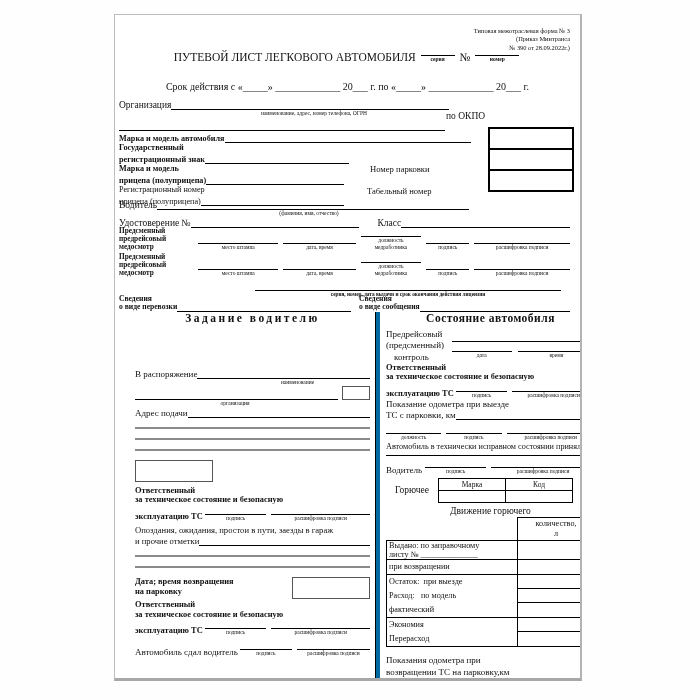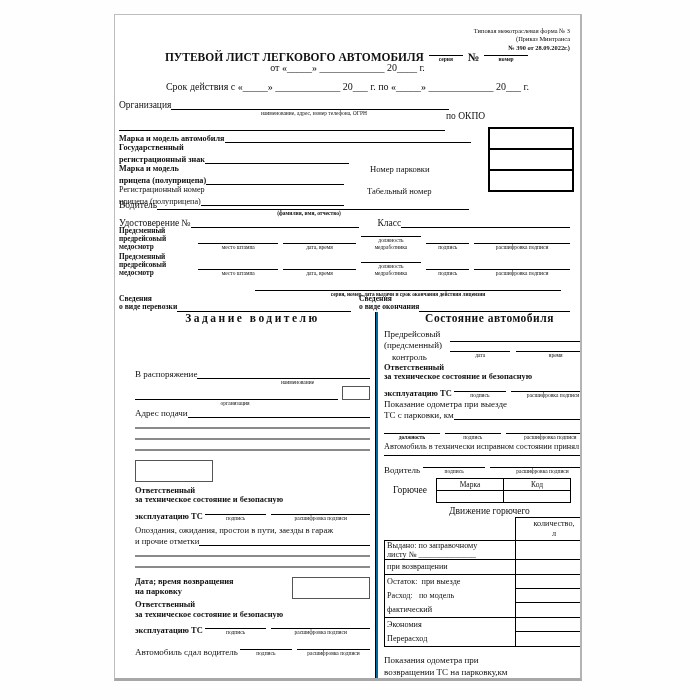--- a/index.html
+++ b/index.html
@@ -1,20 +1,20 @@
 <!DOCTYPE html>
 <html><head>
 <meta charset="utf-8">
 <style>
   html,body{margin:0;padding:0;background:#ffffff;width:700px;height:700px;}
   .canvas{position:relative;width:700px;height:700px;background:#fefefe;font-family:"Liberation Serif","DejaVu Serif",serif;color:#111;}
   .page{position:absolute;left:114px;top:14px;width:468px;height:667px;background:#fff;
         border:1px solid #bdbdbd;border-right:2px solid #b3b3b3;border-bottom:3px solid #a8a8a8;
         box-sizing:border-box;overflow:hidden;}
-  .bold{font-weight:bold;}
+  .bold{font-weight:normal;}
   .note{position:absolute;top:12px;right:10px;text-align:right;font-size:6.4px;line-height:1.3;}
   .title-row{position:absolute;top:30px;left:0;width:100%;text-align:center;font-size:11.5px;white-space:nowrap;}
   .tb{display:inline-block;vertical-align:bottom;margin:0 2px;}
   .tb-line{display:block;border-bottom:1px solid #000;height:10px;}
   .tb-sub{display:block;font-size:5.5px;line-height:1.2;text-align:center;font-weight:bold;}
   .w34{width:34px}.w44{width:44px}
   .date-row{position:absolute;top:47px;left:0;width:100%;text-align:center;font-size:10px;}
   .validity-row{position:absolute;top:66px;left:0;width:100%;text-align:center;font-size:10px;}
   .org{position:absolute;top:84px;left:4px;width:330px;font-size:9.5px;}
   .row{display:flex;align-items:flex-end;}
@@ -42,21 +42,21 @@
   .mw1{width:82px}.mw2{width:74px}.mw3{width:62px}.mw4{width:44px}.mw5{width:98px}
   .lic{position:absolute;top:266px;left:140px;width:306px;}
   .lic .mline{height:9px;}
   .lic .blank-sub{font-weight:bold;font-size:5.3px;}
   .inforow{position:absolute;top:280px;left:4px;width:451px;display:flex;font-size:7.6px;}
   .inf-label{font-weight:bold;line-height:1.1;}
   .half-l{width:232px;display:flex;align-items:flex-end;}
   .half-r{flex:1;display:flex;align-items:flex-end;margin-left:8px;}
   .cols{position:absolute;top:297px;left:16px;width:468px;display:flex;}
   .lcol{width:245px;border-right:1px solid #000;padding:0 5px 0 4px;box-sizing:border-box;}
-  .rcol{flex:1;border-left:2px solid #0369a1;padding:0 4px 0 6px;box-sizing:border-box;}
+  .rcol{flex:1;border-left:4px solid #0369a1;padding:0 4px 0 6px;box-sizing:border-box;}
   .colhead{text-align:center;font-weight:bold;font-size:11.5px;}
   .ls2{letter-spacing:2.5px;} .ls1{letter-spacing:0.5px;}
   .lbody{font-size:8.6px;}
   .sp46{height:44px;}
   .grayline{height:2px;background:#8a8a8a;margin-top:9px;}
   .smallbox{width:26px;height:12px;border:1px solid #555;margin-left:4px;}
   .midbox{width:76px;height:20px;border:1px solid #555;}
   .boldblock{font-weight:bold;font-size:8.4px;line-height:1.15;}
   .pc{display:flex;margin-top:5px;font-size:9px;}
   .pc-lab{width:66px;line-height:1.25;}
@@ -102,21 +102,20 @@
       <span class="tb-line"></span>
       <span class="tb-sub">серия</span>
     </span>
     <span class="bold">№</span>
     <span class="tb w44">
       <span class="tb-line"></span>
       <span class="tb-sub">номер</span>
     </span>
   </div>
 
-  <div class="date-row">от «_____» _____________ 20____ г.</div>
   <div class="validity-row">Срок действия с «_____» _____________ 20___ г. по «_____» _____________ 20___ г.</div>
 
   <div class="org">
     <div class="row">
       <span>Организация</span>
       <span class="bl"></span>
     </div>
     <div class="blank-sub" style="margin-left:60px;">наименование, адрес, номер телефона, ОГРН</div>
     <div class="org-line2"></div>
   </div>
@@ -236,21 +235,21 @@
     <div class="half-l">
       <span class="inf-label">
         <span style="display:block">Сведения</span>
         <span style="display:block">о виде перевозки</span>
       </span>
       <span class="bl"></span>
     </div>
     <div class="half-r">
       <span class="inf-label">
         <span style="display:block">Сведения</span>
-        <span style="display:block">о виде окончания</span>
+        <span style="display:block">о виде сообщения</span>
       </span>
       <span class="bl"></span>
     </div>
   </div>
 
   <div class="cols">
 
     <div class="lcol lbody">
       <div class="colhead ls2">Задание водителю</div>
       <div class="sp46"></div>

